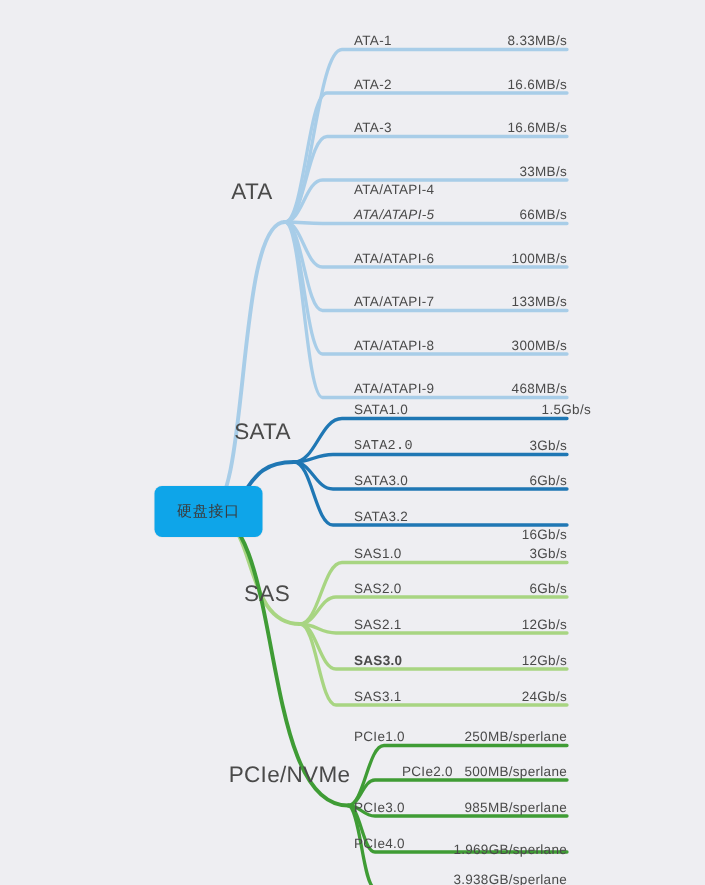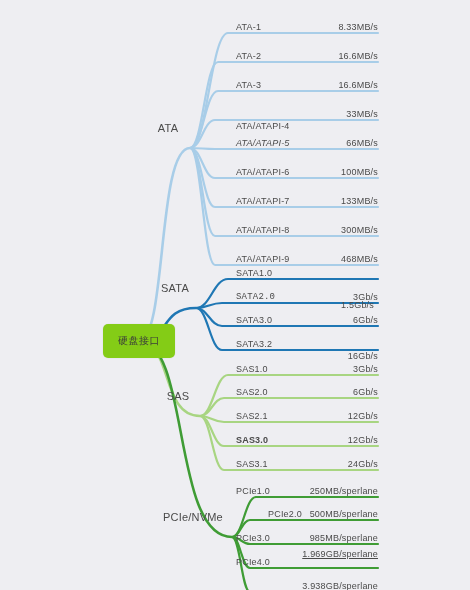--- a/index.html
+++ b/index.html
@@ -43,21 +43,21 @@
     box-shadow: 0 0 0 0.5px rgba(0,0,0,0.04);
     display: flex;
     align-items: center;
     justify-content: center;
     font-size: 10px;
     color: #3b3b3b;
     letter-spacing: 0.5px;
   }
   .cat-label {
     position: absolute;
-    font-size: 11px;
+    font-size: 15px;
     color: #4a4a4a;
     white-space: nowrap;
     text-align: center;
     transform: translate(-50%, -50%);
     letter-spacing: 0.2px;
   }
   .leaf-name {
     position: absolute;
     font-size: 9px;
     color: #4a4a4a;
@@ -104,21 +104,21 @@
       <path d="M 200 416 C 210.8 416 213.2 470 224 470 L 378 470" fill="none" stroke="#a8d582" stroke-width="2.2" stroke-linecap="round"></path>
       <path d="M 139 341 C 190.15 341 171.55 537 232 537" fill="none" stroke="#3f9c35" stroke-width="2.6" stroke-linecap="round"></path>
       <path d="M 232 537 C 242.8 537 245.2 497 256 497 L 378 497" fill="none" stroke="#3f9c35" stroke-width="2.2" stroke-linecap="round"></path>
       <path d="M 232 537 C 240.1 537 241.9 520 250 520 L 378 520" fill="none" stroke="#3f9c35" stroke-width="2.2" stroke-linecap="round"></path>
       <path d="M 232 537 C 240.1 537 241.9 544 250 544 L 378 544" fill="none" stroke="#3f9c35" stroke-width="2.2" stroke-linecap="round"></path>
       <path d="M 232 537 C 240.1 537 241.9 568 250 568 L 378 568" fill="none" stroke="#3f9c35" stroke-width="2.2" stroke-linecap="round"></path>
       <path d="M 232 537 C 240.1 537 241.9 592 250 592 L 378 592" fill="none" stroke="#3f9c35" stroke-width="2.2" stroke-linecap="round"></path>
     </svg>
 
   <div class="label-layer" id="label-layer">
-    <div class="root-node" id="root-node" style="left: 103px; top: 324px; width: 72px; height: 34px; background: #84cc16;">
+    <div class="root-node" id="root-node" style="left: 103px; top: 324px; width: 72px; height: 34px; background: #0ea5e9;">
       <span>硬盘接口</span>
     </div>
   <div class="cat-label" style="left: 168px; top: 128px;">ATA</div>
       <div class="leaf-name" style="left: 236px; top: 27px;">ATA-1</div>
       <div class="leaf-value" style="right: 92px; top: 27px;">8.33MB/s</div>
       <div class="leaf-name" style="left: 236px; top: 56px;">ATA-2</div>
       <div class="leaf-value" style="right: 92px; top: 56px;">16.6MB/s</div>
       <div class="leaf-name" style="left: 236px; top: 85px;">ATA-3</div>
       <div class="leaf-value" style="right: 92px; top: 85px;">16.6MB/s</div>
       <div class="leaf-name" style="left: 236px; top: 114px; margin-top: 12px;">ATA/ATAPI-4</div>
@@ -128,21 +128,21 @@
       <div class="leaf-name" style="left: 236px; top: 172px;">ATA/ATAPI-6</div>
       <div class="leaf-value" style="right: 92px; top: 172px;">100MB/s</div>
       <div class="leaf-name" style="left: 236px; top: 201px;">ATA/ATAPI-7</div>
       <div class="leaf-value" style="right: 92px; top: 201px;">133MB/s</div>
       <div class="leaf-name" style="left: 236px; top: 230px;">ATA/ATAPI-8</div>
       <div class="leaf-value" style="right: 92px; top: 230px;">300MB/s</div>
       <div class="leaf-name" style="left: 236px; top: 259px;">ATA/ATAPI-9</div>
       <div class="leaf-value" style="right: 92px; top: 259px;">468MB/s</div>
       <div class="cat-label" style="left: 175px; top: 288px;">SATA</div>
       <div class="leaf-name" style="left: 236px; top: 273px;">SATA1.0</div>
-      <div class="leaf-value" style="right: 96px; top: 273px; margin-top: 32px;">1.5Gb/s</div>
+      <div class="leaf-value" style="right: 76px; top: 273px;">1.5Gb/s</div>
       <div class="leaf-name" style="left: 236px; top: 297px; font-family: Liberation Mono, monospace;">SATA2.0</div>
       <div class="leaf-value" style="right: 92px; top: 297px;">3Gb/s</div>
       <div class="leaf-name" style="left: 236px; top: 320px;">SATA3.0</div>
       <div class="leaf-value" style="right: 92px; top: 320px;">6Gb/s</div>
       <div class="leaf-name" style="left: 236px; top: 344px;">SATA3.2</div>
       <div class="leaf-value" style="right: 92px; top: 356px;">16Gb/s</div>
       <div class="cat-label" style="left: 178px; top: 396px;">SAS</div>
       <div class="leaf-name" style="left: 236px; top: 369px;">SAS1.0</div>
       <div class="leaf-value" style="right: 92px; top: 369px;">3Gb/s</div>
       <div class="leaf-name" style="left: 236px; top: 392px;">SAS2.0</div>
@@ -154,18 +154,18 @@
       <div class="leaf-name" style="left: 236px; top: 464px;">SAS3.1</div>
       <div class="leaf-value" style="right: 92px; top: 464px;">24Gb/s</div>
       <div class="cat-label" style="left: 193px; top: 517px;">PCIe/NVMe</div>
       <div class="leaf-name" style="left: 236px; top: 491px;">PCIe1.0</div>
       <div class="leaf-value" style="right: 92px; top: 491px;">250MB/sperlane</div>
       <div class="leaf-name" style="left: 236px; top: 514px; padding-left: 32px;">PCIe2.0</div>
       <div class="leaf-value" style="right: 92px; top: 514px;">500MB/sperlane</div>
       <div class="leaf-name" style="left: 236px; top: 538px;">PCIe3.0</div>
       <div class="leaf-value" style="right: 92px; top: 538px;">985MB/sperlane</div>
       <div class="leaf-name" style="left: 236px; top: 562px;">PCIe4.0</div>
-      <div class="leaf-value" style="right: 92px; top: 554px; text-decoration: underline;">1.969GB/sperlane</div>
+      <div class="leaf-value" style="right: 92px; top: 566px;">1.969GB/sperlane</div>
       <div class="leaf-name" style="left: 236px; top: 612px; margin-left: 45px;">PCIe5.0</div>
       <div class="leaf-value" style="right: 92px; top: 586px;">3.938GB/sperlane</div>
     </div>
 
 </div>
 
 </body></html>

